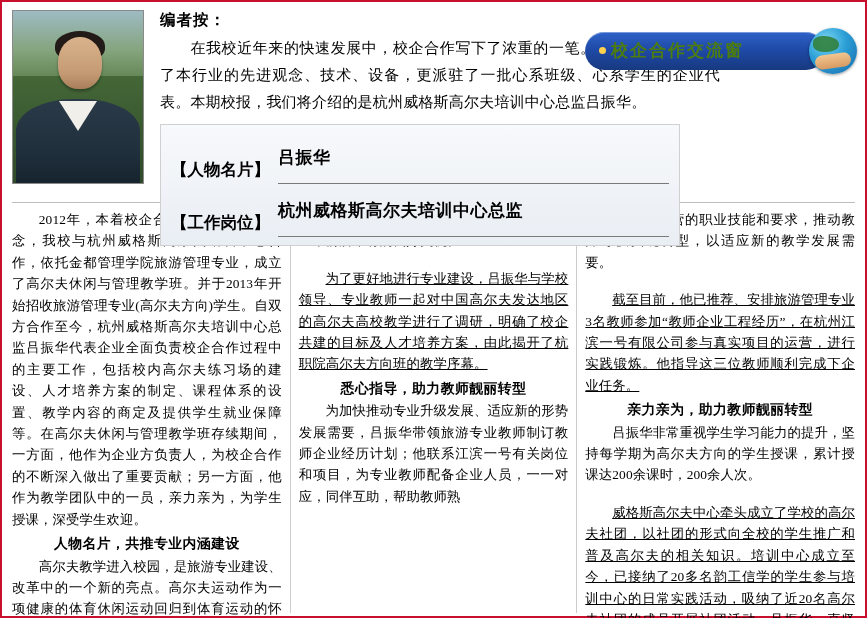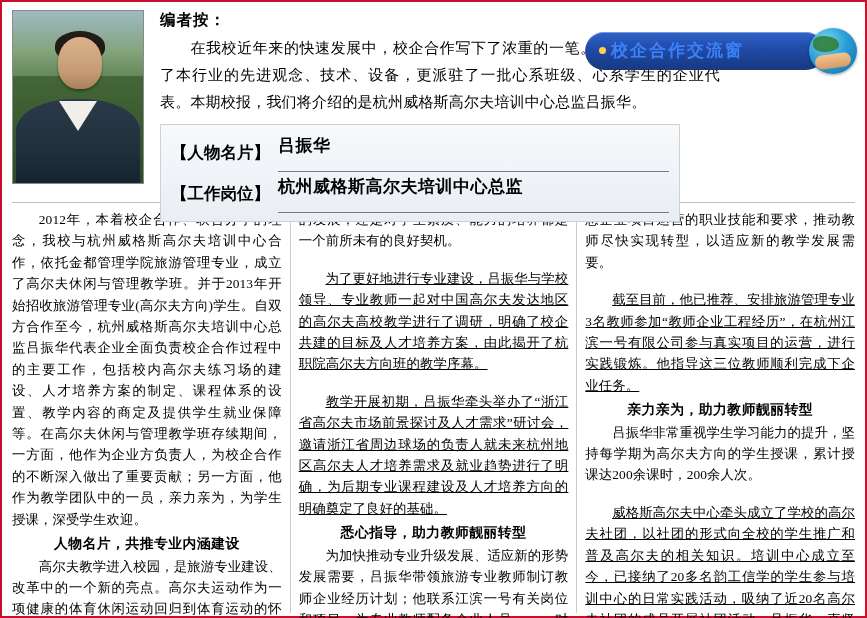--- a/index.html
+++ b/index.html
@@ -126,21 +126,21 @@
     width: 240px; height: 38px;
     background: linear-gradient(180deg,#2f63c8 0%, #1f4aa8 45%, #17397f 100%);
     border-radius: 19px;
     box-shadow: inset 0 1px 0 rgba(255,255,255,.35);
   }
   .banner-text {
     position: absolute;
     left: 26px; top: 4px;
     width: 200px; height: 38px;
     line-height: 38px;
-    color: #3b82f6;
+    color: #4d7c0f;
     font-family: "Liberation Sans", "DejaVu Sans", sans-serif;
     font-weight: bold;
     font-size: 17px;
     letter-spacing: 2px;
     white-space: nowrap;
   }
   .banner-dot {
     position: absolute;
     left: 14px; top: 19px;
     width: 7px; height: 7px;
@@ -177,24 +177,25 @@
   .namecard {
     margin-top: 8px;
     width: 520px;
     border: 1px solid #d0d0d0;
     background: linear-gradient(180deg,#f7f9fb 0%, #e9eef4 100%);
     padding: 6px 10px 8px 10px;
     box-sizing: border-box;
   }
   .nc-row {
     display: flex;
-    align-items: center;
+    align-items: flex-end;
     font-size: 17px;
     line-height: 30px;
     white-space: nowrap;
+    margin-top: 12px;
   }
   .nc-key {
     font-family: "Liberation Sans", "DejaVu Sans", sans-serif;
     font-weight: bold;
     font-size: 16.5px;
     flex: 0 0 auto;
     margin-right: 8px;
   }
   .nc-val {
     font-family: "Liberation Sans", "DejaVu Sans", sans-serif;
@@ -300,21 +301,20 @@
       <p><span class="ind"></span><span>2012年，本着校企合作、联合办学的理念，我校与杭州威格斯高尔夫培训中心合作，依托金都管理学院旅游管理专业，成立了高尔夫休闲与管理教学班。并于2013年开始招收旅游管理专业(高尔夫方向)学生。自双方合作至今，杭州威格斯高尔夫培训中心总监吕振华代表企业全面负责校企合作过程中的主要工作，包括校内高尔夫练习场的建设、人才培养方案的制定、课程体系的设置、教学内容的商定及提供学生就业保障等。在高尔夫休闲与管理教学班存续期间，一方面，他作为企业方负责人，为校企合作的不断深入做出了重要贡献；另一方面，他作为教学团队中的一员，亲力亲为，为学生授课，深受学生欢迎。</span></p>
       <div class="subhead">人物名片，共推专业内涵建设</div>
       <p><span class="ind"></span><span>高尔夫教学进入校园，是旅游专业建设、改革中的一个新的亮点。高尔夫运动作为一项健康的体育休闲运动回归到体育运动的怀抱中来。无论是对高尔夫行业</span></p>
     </div>
 
     <div class="vline"></div>
 
     <div class="col">
       <p><span>的发展，还是对学生素质、能力的培养都是一个前所未有的良好契机。</span></p>
       <p><span class="ind"></span><span>为了更好地进行专业建设，吕振华与学校领导、专业教师一起对中国高尔夫发达地区的高尔夫高校教学进行了调研，明确了校企共建的目标及人才培养方案，由此揭开了杭职院高尔夫方向班的教学序幕。</span></p>
-      <p><span class="ind"></span><span>教学开展初期，吕振华牵头举办了“浙江省高尔夫市场前景探讨及人才需求”研讨会，邀请浙江省周边球场的负责人就未来杭州地区高尔夫人才培养需求及就业趋势进行了明确，为后期专业课程建设及人才培养方向的明确奠定了良好的基础。</span></p>
       <div class="subhead">悉心指导，助力教师靓丽转型</div>
       <p><span class="ind"></span><span>为加快推动专业升级发展、适应新的形势发展需要，吕振华带领旅游专业教师制订教师企业经历计划；他联系江滨一号有关岗位和项目，为专业教师配备企业人员，一一对应，同伴互助，帮助教师熟</span></p>
     </div>
 
     <div class="vline"></div>
 
     <div class="col">
       <p><span>悉企业项目运营的职业技能和要求，推动教师尽快实现转型，以适应新的教学发展需要。</span></p>
       <p><span class="ind"></span><span>截至目前，他已推荐、安排旅游管理专业3名教师参加“教师企业工程经历”，在杭州江滨一号有限公司参与真实项目的运营，进行实践锻炼。他指导这三位教师顺利完成下企业任务。</span></p>
       <div class="subhead">亲力亲为，助力教师靓丽转型</div>

